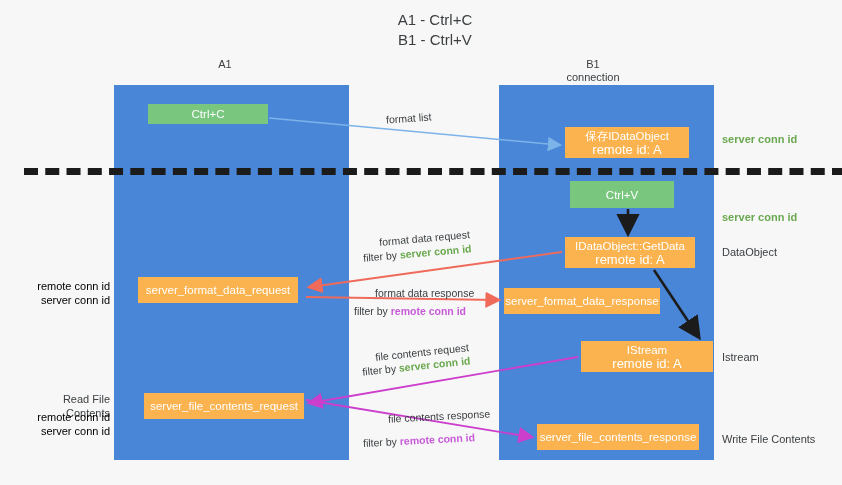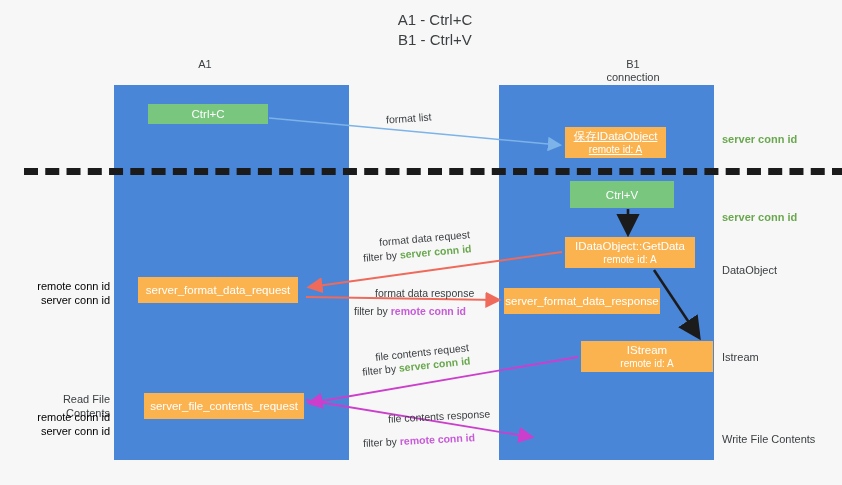--- a/index.html
+++ b/index.html
@@ -16,61 +16,61 @@
   
   #title{
     left:0;top:10px;width:842px;text-align:center;
     font-size:15px;color:#3c4043;line-height:20px;
   }
 
   
   .lane-head{
     text-align:center;font-size:11px;color:#3c4043;line-height:13px;
   }
-  #head-a1{left:116px;top:58px;width:150px;}
-  #head-b1{left:544px;top:58px;width:150px;}
+  #head-a1{left:136px;top:58px;width:150px;}
+  #head-b1{left:504px;top:58px;width:150px;}
 
   
   .lane{background:#4a86d8;}
   #lane-a1{left:100px;top:85px;width:235px;height:375px;}
   #lane-b1{left:485px;top:85px;width:215px;height:375px;}
 
   
   #separator{
     left:10px;top:168px;width:822px;height:0;
     border-top:7px dashed #1b1b1b;
   }
 
   
   .box{
     display:flex;flex-direction:column;align-items:center;justify-content:center;
     color:#ffffff;font-size:11.5px;text-align:center;line-height:14px;
     box-sizing:border-box;
   }
   .box.green{background:#79c67f;}
   .box.orange{background:#fbb350;}
-  .box .l2{font-size:10px;}
+  .box .l2{font-size:13px;}
 
   #box-ctrlc{left:134px;top:104px;width:120px;height:20px;}
-  #box-save-idataobject{left:551px;top:127px;width:101px;height:31px;text-decoration:underline;}
+  #box-save-idataobject{left:551px;top:127px;width:124px;height:31px;}
   #box-ctrlv{left:556px;top:181px;width:104px;height:27px;}
   #box-getdata{left:551px;top:237px;width:130px;height:31px;}
   #box-istream{left:567px;top:341px;width:132px;height:31px;}
   #box-fmt-req{left:124px;top:277px;width:160px;height:26px;}
   #box-fmt-resp{left:490px;top:288px;width:156px;height:26px;}
   #box-file-req{left:130px;top:393px;width:160px;height:26px;}
   #box-file-resp{left:523px;top:424px;width:162px;height:26px;}
 
   
   .ann{font-size:11px;line-height:14px;}
   .ann.green{color:#6aa84f;font-weight:bold;}
   .ann.dark{color:#3c4043;}
   #ann-server-1{left:708px;top:132px;}
   #ann-server-2{left:708px;top:210px;}
-  #ann-dataobject{left:708px;top:263px;}
+  #ann-dataobject{left:708px;top:245px;}
   #ann-istream{left:708px;top:350px;}
   #ann-writefile{left:708px;top:432px;}
   #ann-left-1{left:8px;top:279px;width:88px;text-align:right;}
   #ann-left-readfile{left:8px;top:392px;width:88px;text-align:right;color:#3c4043;}
   #ann-left-2{left:8px;top:410px;width:88px;text-align:right;}
 
   
   .arrowlbl{font-size:10.5px;color:#3c4043;line-height:16px;white-space:nowrap;}
   .arrowlbl .g{color:#6aa84f;font-weight:bold;}
   .arrowlbl .m{color:#c75bd8;font-weight:bold;}
@@ -169,20 +169,23 @@
   </div>
 
   <div class="abs box orange" id="box-fmt-resp">
     <div>server_format_data_response</div>
   </div>
 
   <div class="abs box orange" id="box-file-req">
     <div>server_file_contents_request</div>
   </div>
 
+  <div class="abs box orange" id="box-file-resp">
+    <div>server_file_contents_response</div>
+  </div>
 
   <div class="abs ann green" id="ann-server-1">server conn id</div>
   <div class="abs ann green" id="ann-server-2">server conn id</div>
   <div class="abs ann dark" id="ann-dataobject">DataObject</div>
   <div class="abs ann dark" id="ann-istream">Istream</div>
   <div class="abs ann dark" id="ann-writefile">Write File Contents</div>
 
   <div class="abs ann" id="ann-left-1">
     <div class="magenta">remote conn id</div>
     <div class="green">server conn id</div>

